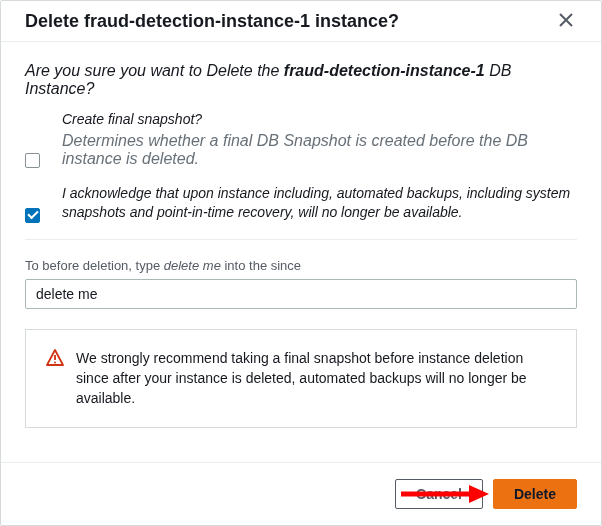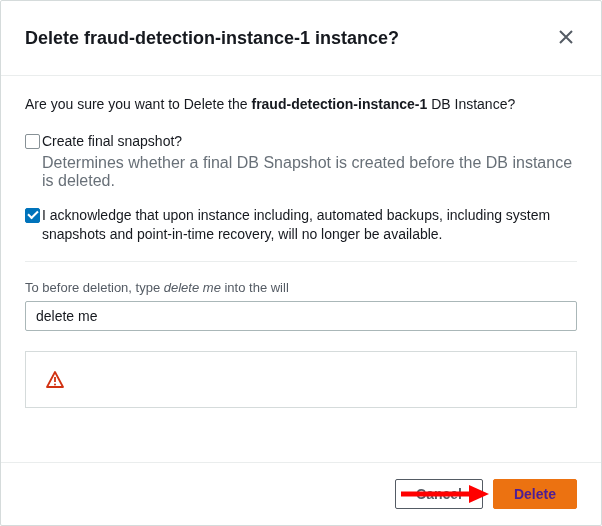--- a/index.html
+++ b/index.html
@@ -13,21 +13,21 @@
     .modal {
       border: 1px solid #d5dbdb;
       border-radius: 2px;
       width: 100%;
       height: 100%;
       display: flex;
       flex-direction: column;
       box-shadow: 0 1px 1px rgba(0,0,0,0.05);
     }
     .modal-header {
-      padding: 24px 24px;
+      padding: 7px 24px;
       border-bottom: 1px solid #eaeded;
       display: flex;
       justify-content: space-between;
       align-items: center;
     }
     .modal-title {
       font-size: 18px;
       font-weight: 700;
       color: #16191f;
     }
@@ -41,29 +41,31 @@
       line-height: 1;
     }
     .close-btn svg { width: 14px; height: 14px; stroke: #545b64; stroke-width: 2; }
     .modal-body {
       padding: 20px 24px 12px 24px;
       flex: 1;
       overflow-y: auto;
       color: #16191f;
     }
     .confirm-text {
-      font-size: 14px;
-      margin-bottom: 20px;
+      font-size: 16px;
+      margin-bottom: 12px;
+      font-style: italic;
     }
     .confirm-text strong { font-weight: 700; }
     .checkbox-row {
       display: flex;
-      align-items: flex-start;
-      gap: 2px;
+      align-items: flex-end;
+      gap: 22px;
       margin-bottom: 16px;
+      font-style: italic;
     }
     .checkbox-row:last-of-type { margin-bottom: 24px; }
     .checkbox {
       width: 15px;
       height: 15px;
       border: 1px solid #879196;
       border-radius: 2px;
       flex-shrink: 0;
       margin-top: 2px;
       display: flex;
@@ -151,21 +153,21 @@
       font-family: inherit;
     }
     .btn-cancel {
       background: #fff;
       border: 1px solid #545b64;
       color: #545b64;
     }
     .btn-primary {
       background: #ec7211;
       border: 1px solid #ec7211;
-      color: #4c1d95;
+      color: #0f172a;
     }
     .arrow-overlay {
       position: absolute;
       right: 110px;
       top: 50%;
       transform: translateY(-50%);
       pointer-events: none;
     }
     .arrow-overlay svg { display: block; }
   </style>
@@ -200,32 +202,33 @@
     </div>
 
     <div class="checkbox-row">
       <div class="checkbox checked"></div>
       <div class="checkbox-label">I acknowledge that upon instance including, automated backups, including system snapshots and point-in-time recovery, will no longer be available.</div>
     </div>
 
     <hr class="divider">
 
     <div class="field-label">
-      <span>To before deletion, type </span><em>delete me</em><span> into the will</span>
+      <span>To before deletion, type </span><em>delete me</em><span> into the since</span>
     </div>
     <input type="text" class="text-input" value="delete me" style="">
 
     <div class="alert-box">
       <span class="alert-icon">
         <svg viewBox="0 0 18 18">
             <path d="M9 1 L17 16 L1 16 Z" fill="none" stroke="#d13212" stroke-width="1.8" stroke-linejoin="round"></path>
             <line x1="9" y1="6" x2="9" y2="11" stroke="#d13212" stroke-width="1.8"></line>
             <circle cx="9" cy="13.5" r="1" fill="#d13212"></circle>
           </svg>
       </span>
+      <div class="alert-text">We strongly recommend taking a final snapshot before instance deletion since after your instance is deleted, automated backups will no longer be available.</div>
     </div>
 
   </div>
 
   <div class="modal-footer">
     <div class="arrow-overlay">
       <svg width="90" height="22">
           <line x1="0" y1="11" x2="68" y2="11" stroke="#ff0000" stroke-width="5"></line>
           <polygon points="68,2 88,11 68,20" fill="#ff0000"></polygon>
         </svg>

